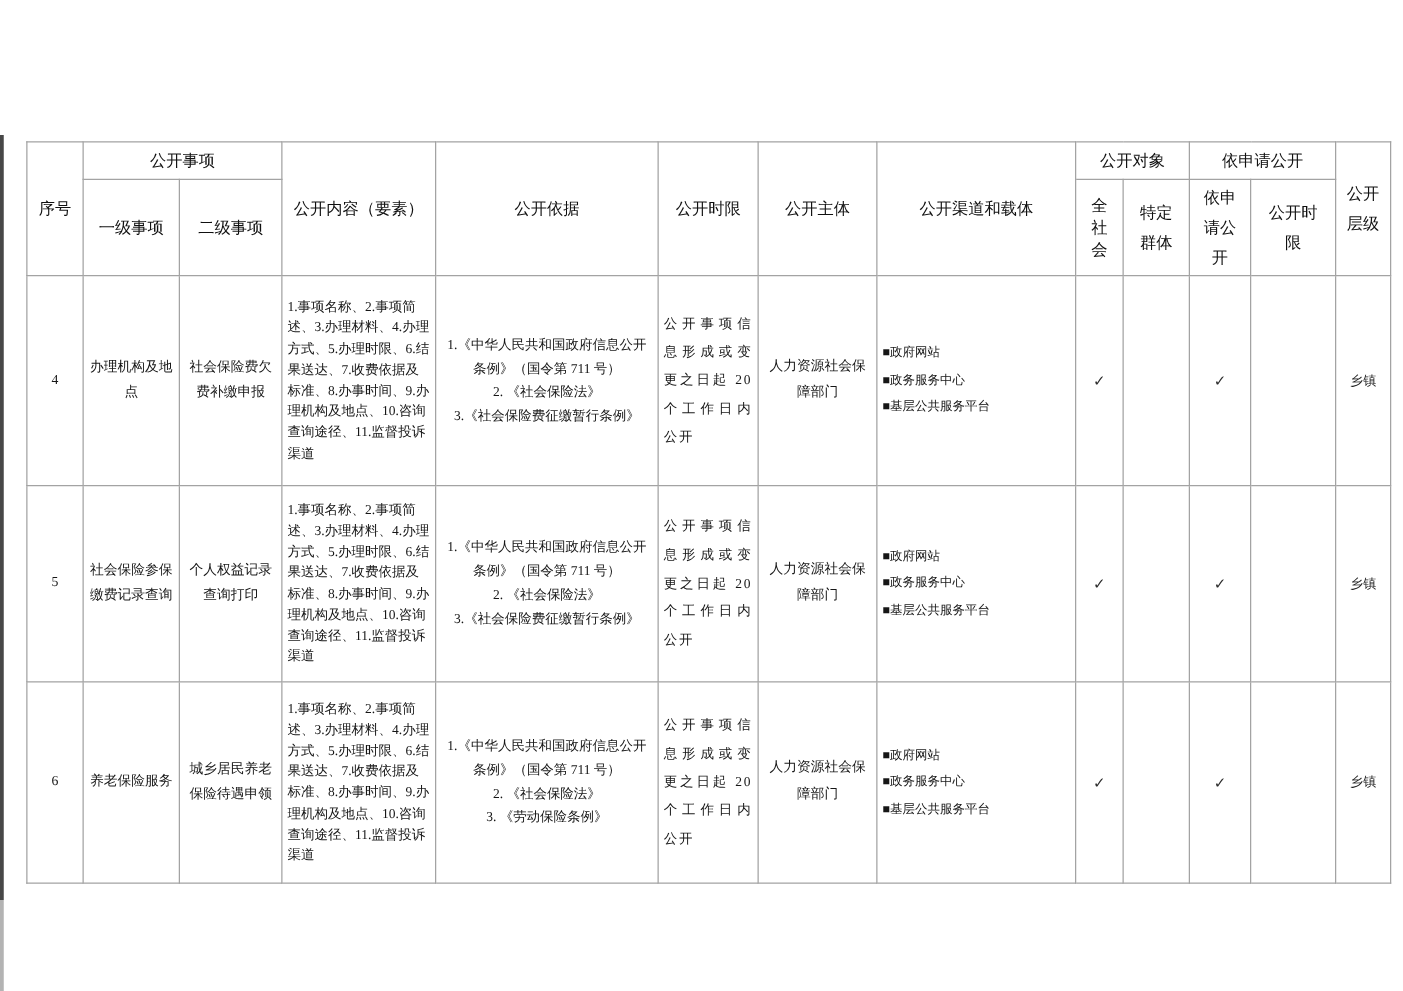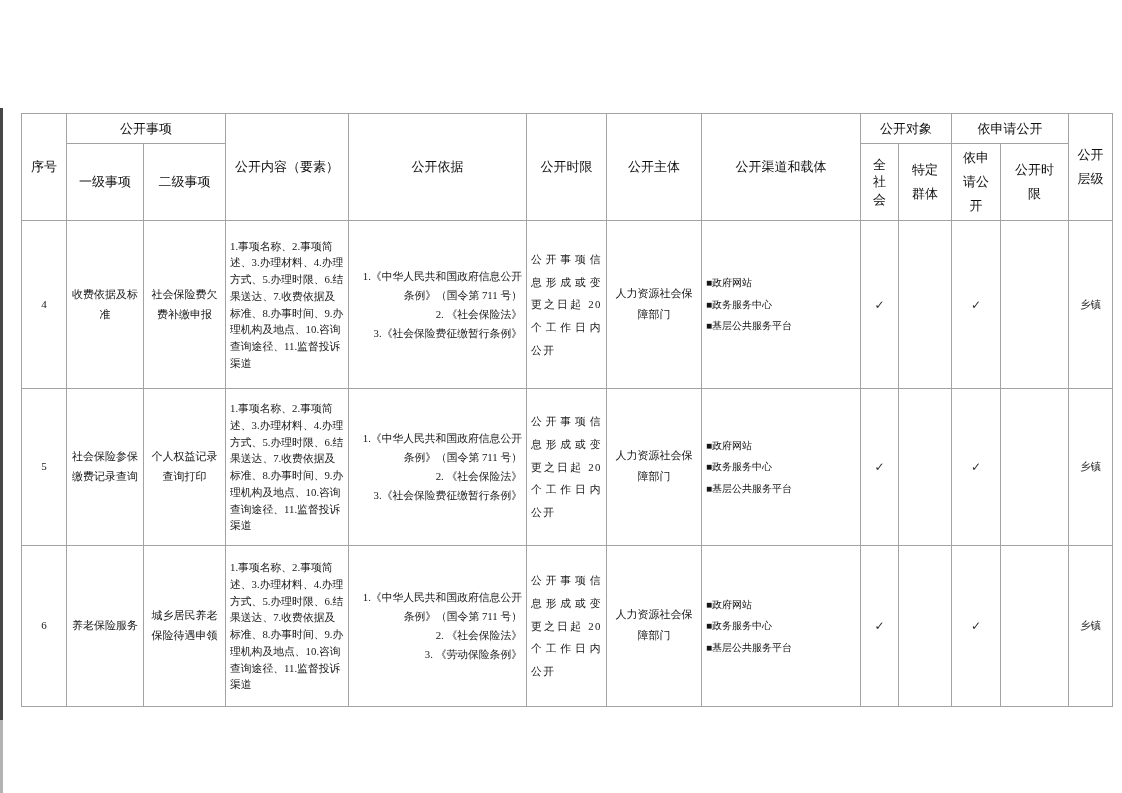--- a/index.html
+++ b/index.html
@@ -32,21 +32,21 @@
   tr.r6{height:161px;}
 
   .stack{display:inline-block;word-break:break-all;line-height:1.85;vertical-align:middle;}
   .w1{width:1.05em;}
   .w2{width:2.1em;}
   .w3{width:3.1em;}
 
   td{font-size:11px;}
   td.center{text-align:center;line-height:1.8;padding:2px 6px;}
   td.content{text-align:left;line-height:1.55;padding:4px 6px 4px 7px;font-size:10.8px;}
-  td.basis{text-align:right;padding:4px 5px 4px 8px;}
+  td.basis{text-align:center;padding:4px 5px 4px 8px;}
   td.basis div{line-height:1.75;font-size:10.8px;}
   td.timelimit{text-align:justify;text-justify:inter-character;word-break:break-all;
     line-height:2.1;padding:2px 8px;font-size:10.8px;letter-spacing:1.5px;font-family:Liberation Serif, serif;}
   td.subject{text-align:center;line-height:1.9;padding:2px 8px;font-family:Liberation Mono, monospace;}
   td.channels{text-align:left;padding:2px 4px 2px 8px;}
   td.channels div{line-height:2.15;font-size:10px;white-space:nowrap;}
   td.check{text-align:center;font-size:12px;color:#2d2d2d;
     font-family:"DejaVu Sans",sans-serif;}
   td.level{text-align:center;font-size:10.5px;color:#222;}
 
@@ -97,21 +97,21 @@
         <th>二级事项</th>
         <th><span class="stack w1" style="line-height:1.35">全社会</span></th>
         <th><span class="stack w2">特定群体</span></th>
         <th><span class="stack w2">依申请公开</span></th>
         <th><span class="stack w3">公开时限</span></th>
       </tr>
     </thead>
     <tbody>
       <tr class="r4">
         <td class="center">4</td>
-        <td class="center">收费依据及标准</td>
+        <td class="center">办理机构及地点</td>
         <td class="center">社会保险费欠费补缴申报</td>
         <td class="content">1.事项名称、2.事项简述、3.办理材料、4.办理方式、5.办理时限、6.结果送达、7.收费依据及标准、8.办事时间、9.办理机构及地点、10.咨询查询途径、11.监督投诉渠道</td>
         <td class="basis">
           <div>1.《中华人民共和国政府信息公开条例》（国令第 711 号）</div>
           <div>2. 《社会保险法》</div>
           <div>3.《社会保险费征缴暂行条例》</div>
         </td>
         <td class="timelimit">公开事项信息形成或变更之日起 20 个工作日内公开</td>
         <td class="subject">人力资源社会保障部门</td>
         <td class="channels">

